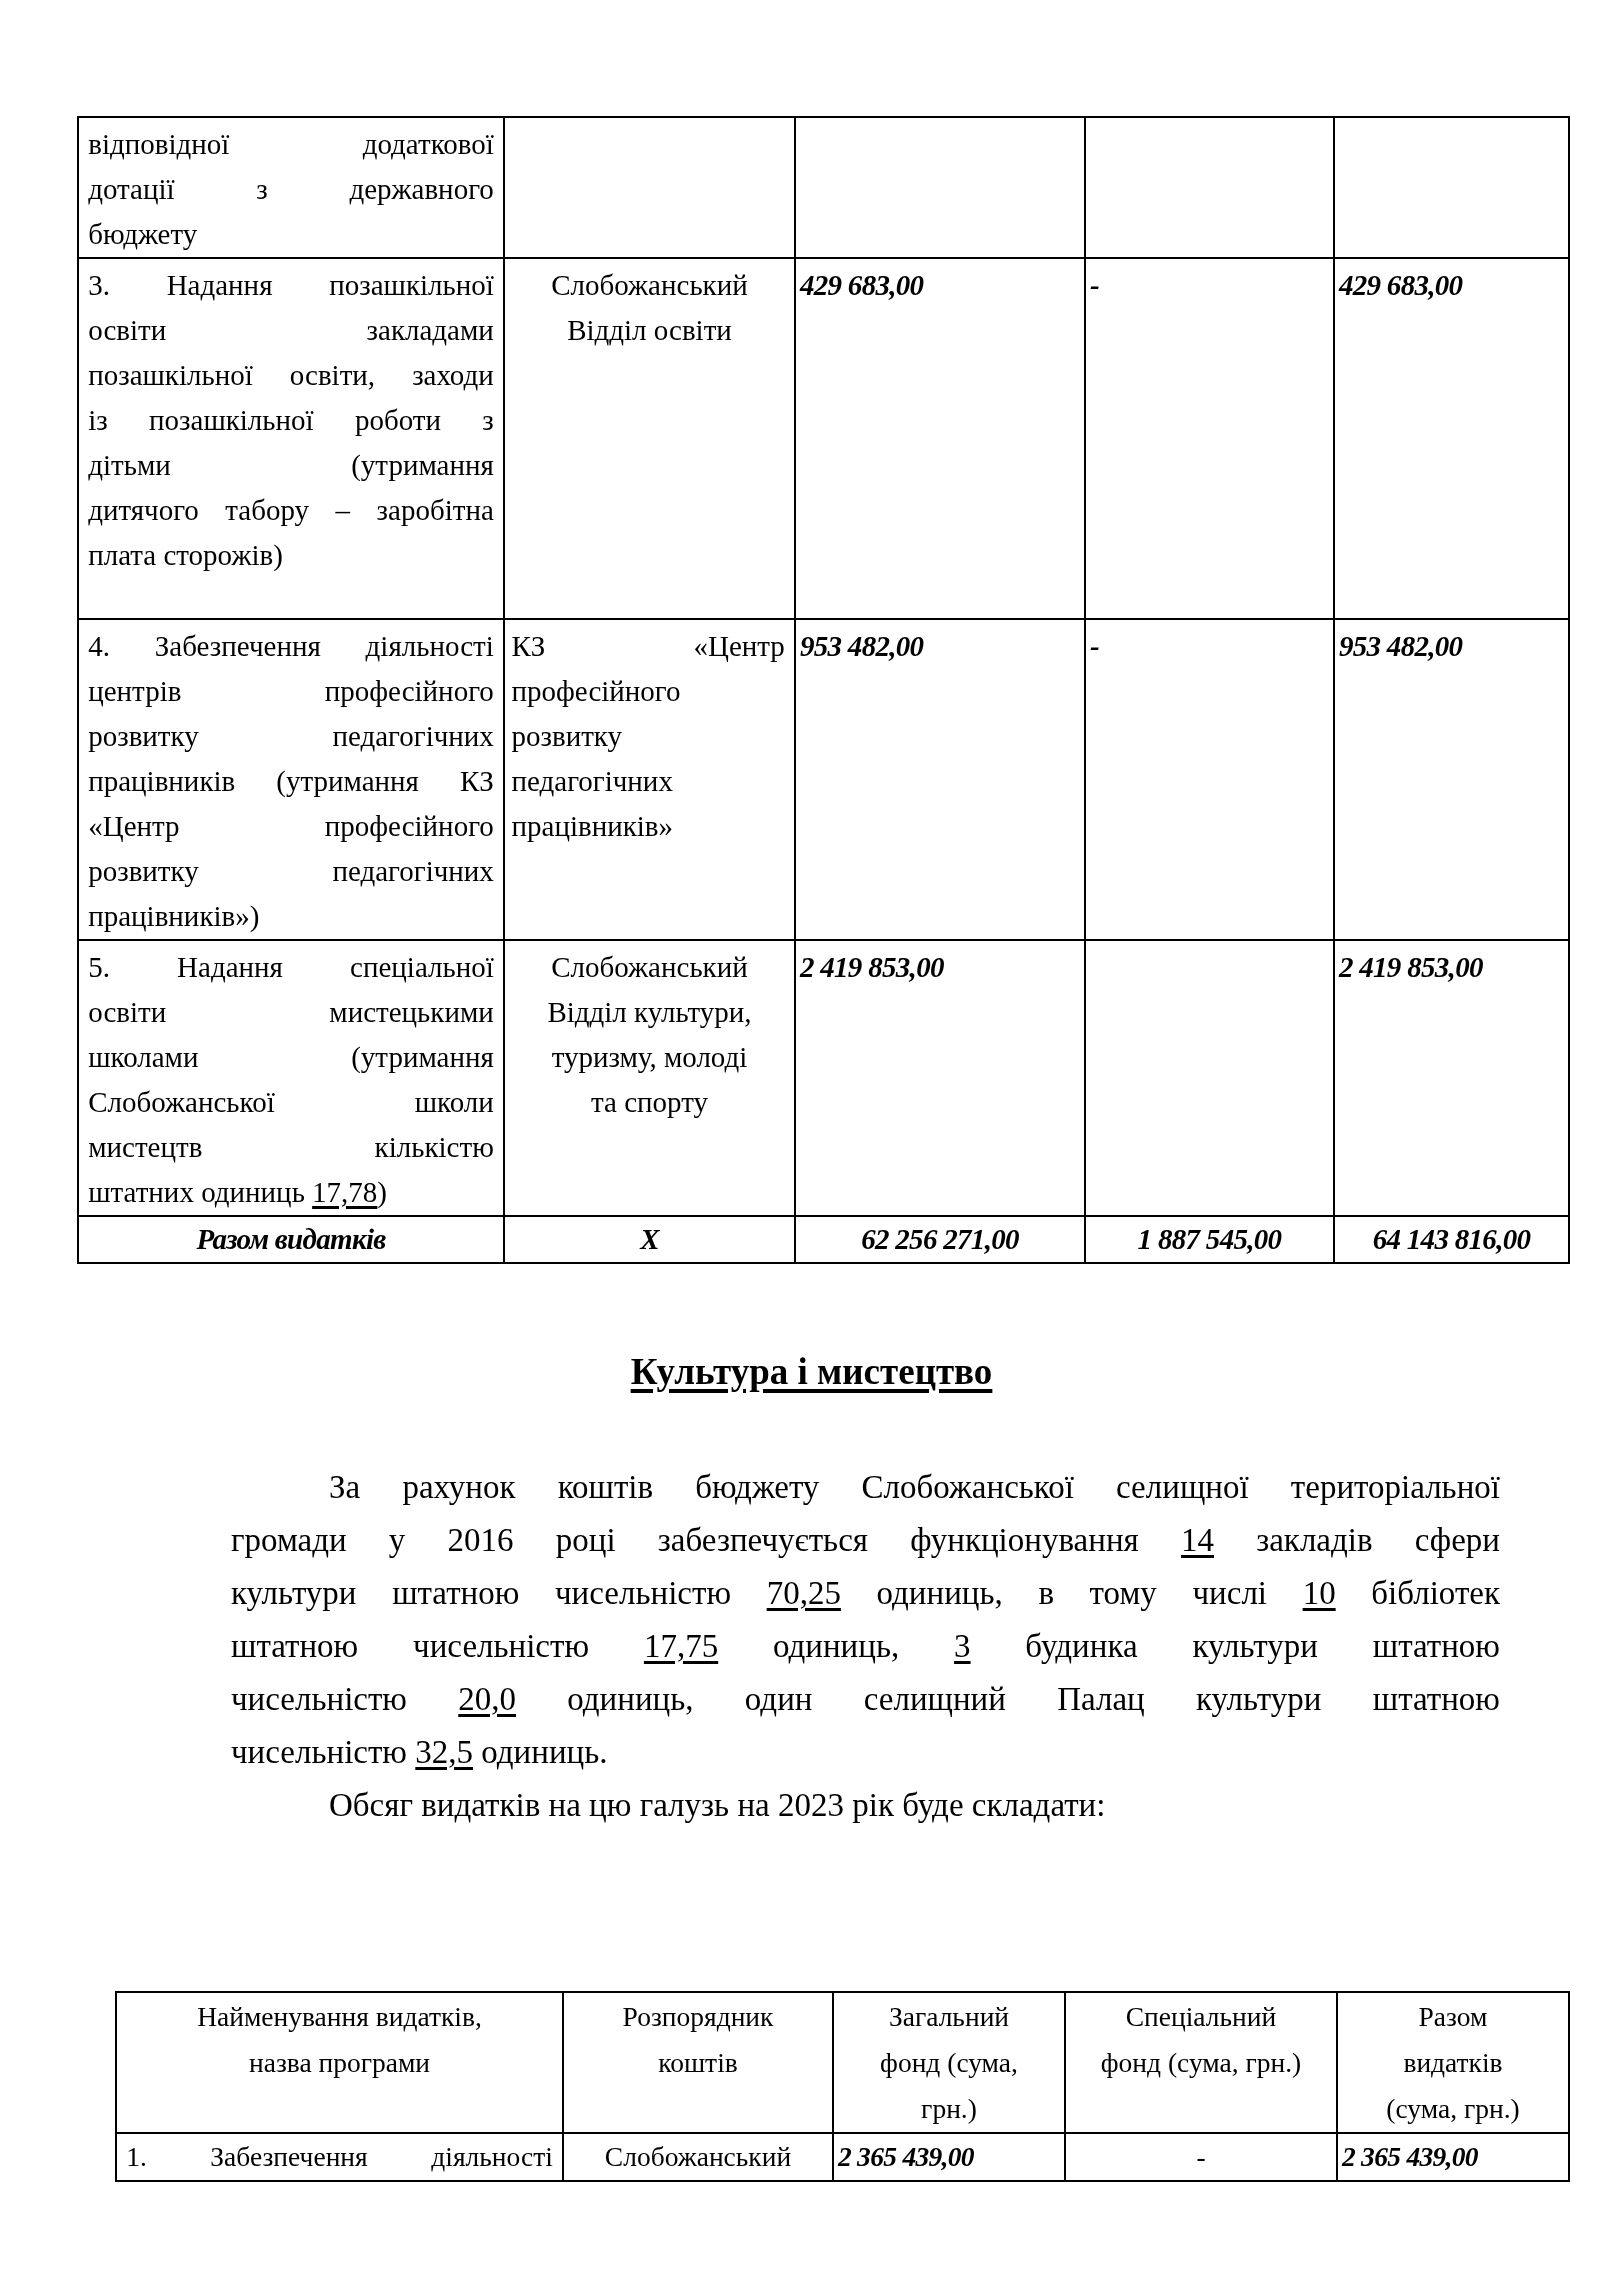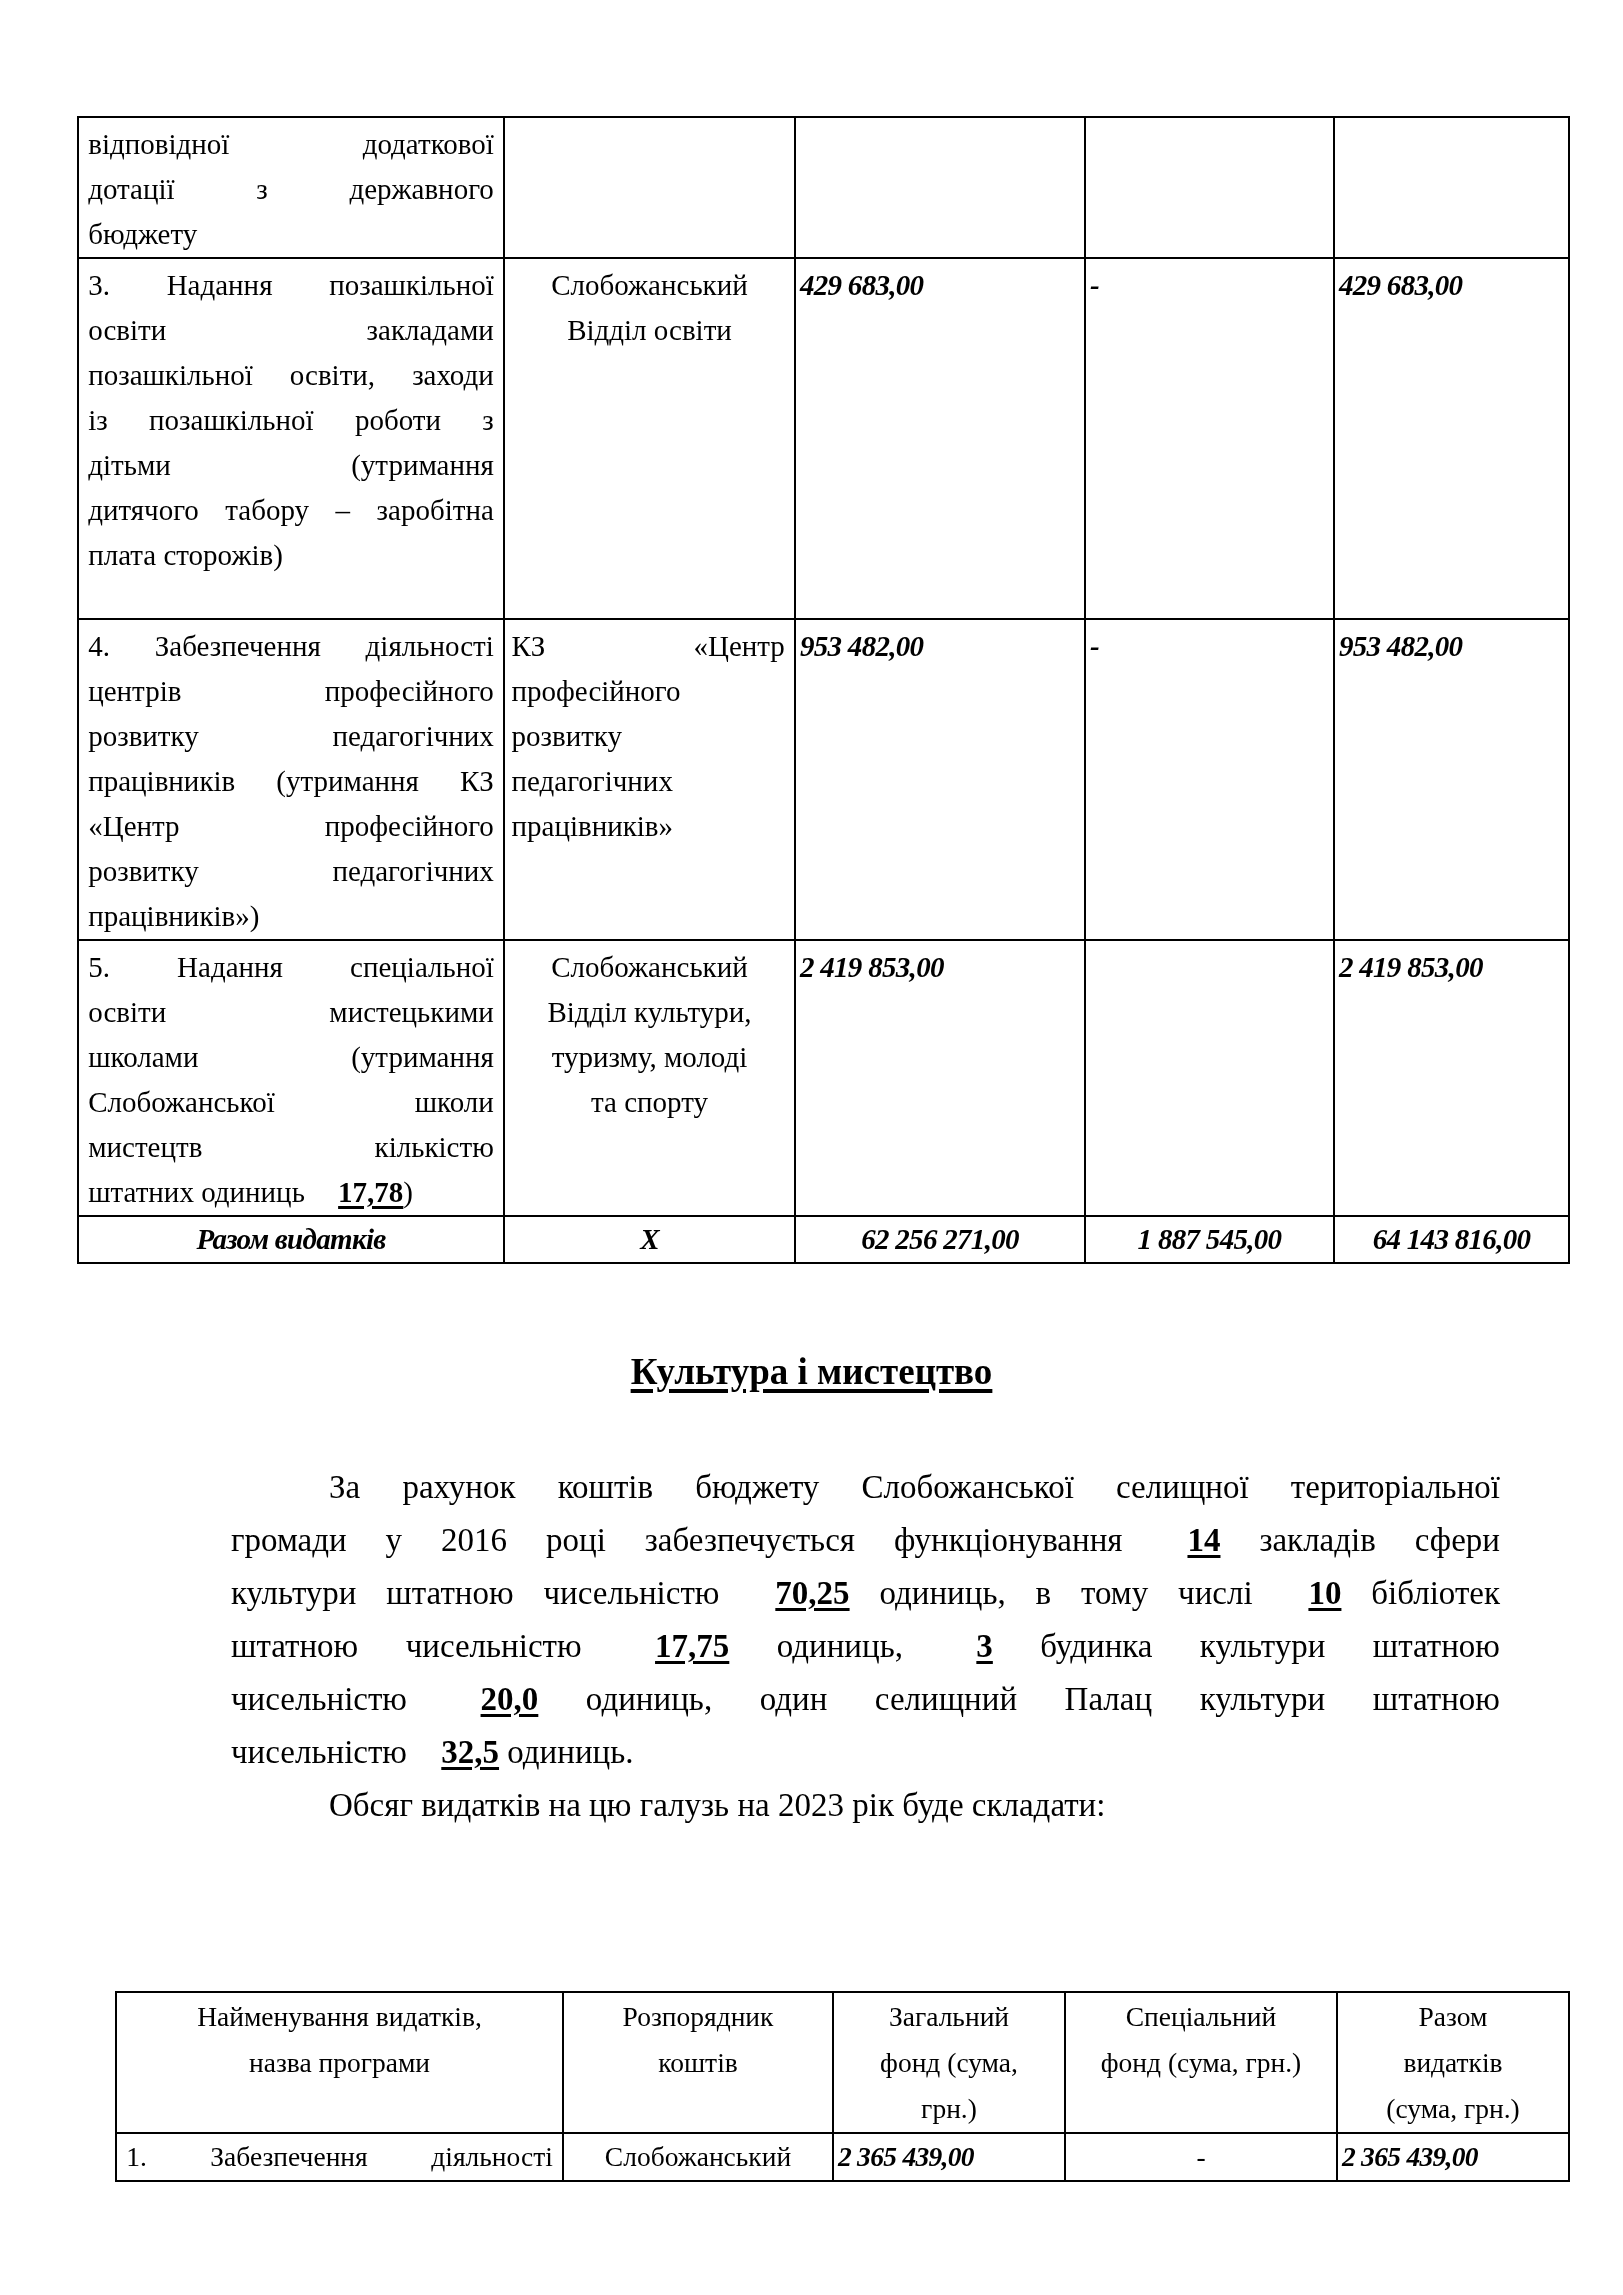--- a/index.html
+++ b/index.html
@@ -7,21 +7,21 @@
            font-family: "Liberation Serif", "DejaVu Serif", serif; color: #000; }
     .t { position: absolute; border-collapse: collapse; table-layout: fixed; border-radius: 10px; }
     .t td { border: 2px solid #000; vertical-align: top; padding: 0; font-size: 29px; line-height: 45px; }
     .t .just { text-align: justify; text-align-last: justify; padding: 3.9px 9.2px 0 9.2px; }
     .t .cen { text-align: center; padding: 3.9px 6.5px 0 6.5px; }
     .t .num { text-align: left; font-style: italic; font-weight: bold; padding: 3.9px 3.9px 0 3.9px; letter-spacing: -0.7px; }
     .t .tot { text-align: center; font-style: italic; font-weight: bold; vertical-align: middle; padding: 0 3.9px; letter-spacing: -0.7px; }
     .line { display: block; }
     .jline { display: block; text-align: justify; text-align-last: justify; }
     .lline { display: block; text-align: left; text-align-last: left; }
-    u.b { font-weight: bold; text-decoration: underline; text-decoration-thickness: 2.6px; text-underline-offset: 3.9px; margin-left: 26px; }
+    u.b { font-weight: normal; text-decoration: underline; text-decoration-thickness: 2.6px; text-underline-offset: 3.9px; }
     #heading { position: absolute; left: 0; width: 1623px; top: 1349px; text-align: center;
                font-size: 37px; font-weight: bold; line-height: 46px; }
     #heading span { text-decoration: underline; text-decoration-thickness: 3.9px; text-underline-offset: 5.2px; }
     #para { position: absolute; left: 231px; width: 1269px; top: 1461px; font-size: 33px; line-height: 53px; }
     #para .jline { text-align: justify; text-align-last: justify; }
     #para .first { text-indent: 98px; }
     #para2 { position: absolute; left: 329px; top: 1779px; font-size: 33px; line-height: 53px; }
     .t2 td { font-size: 27.5px; line-height: 46px; }
     .t2 .hdr { text-align: center; padding: 1.3px 5.2px 0 5.2px; }
   </style>

